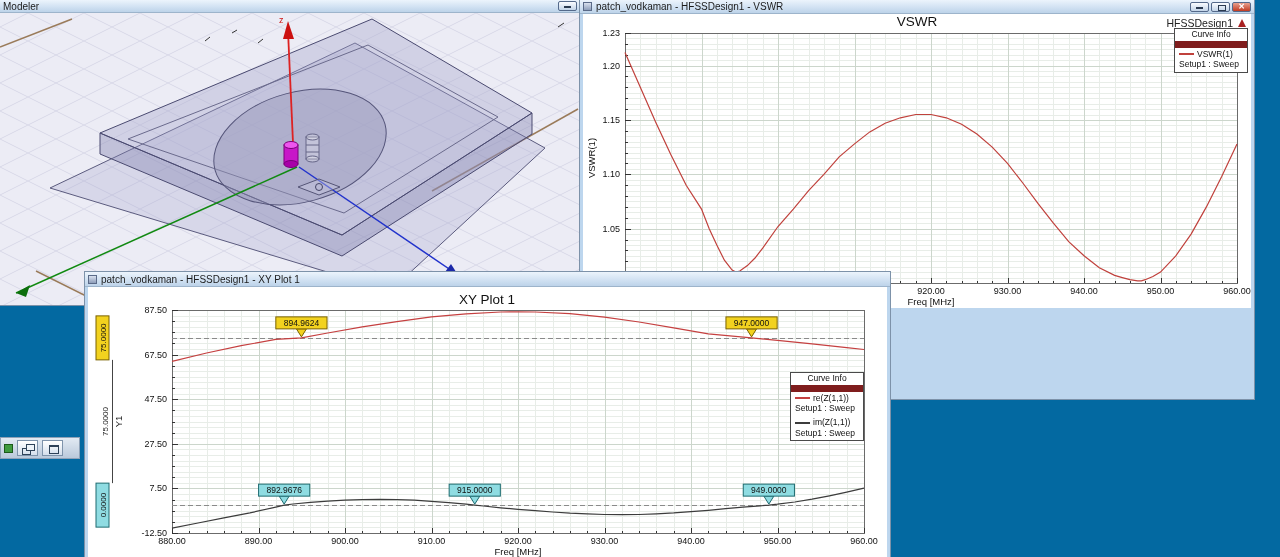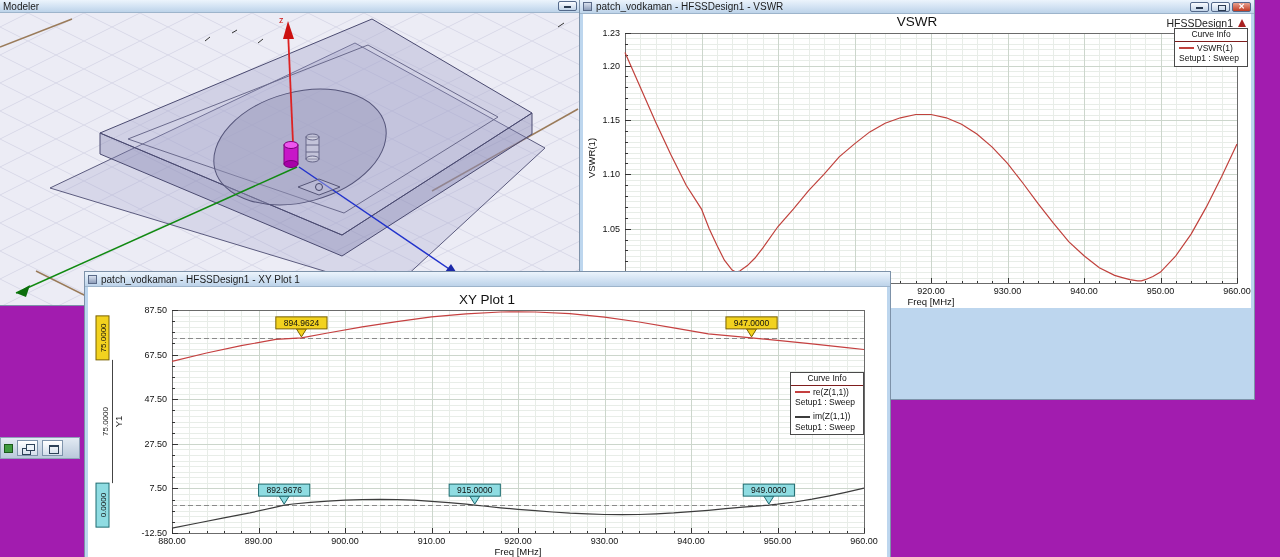--- a/index.html
+++ b/index.html
@@ -1,17 +1,17 @@
 <!DOCTYPE html>
 <html><head>
 <meta charset="utf-8">
 <style>
   html,body{margin:0;padding:0;background:#a9a9a9;}
   *{box-sizing:border-box;}
-  .screen{position:relative;width:1280px;height:557px;overflow:hidden;background:#a21caf;
+  .screen{position:relative;width:1280px;height:557px;overflow:hidden;background:#0369a1;
           font-family:"Liberation Sans",sans-serif;}
   .win{position:absolute;box-shadow:0 0 0 1px #7d92a9;}
   .tb{height:14px;background:linear-gradient(#ecf4fc,#d2e2f3 55%,#bdd3e9);display:flex;align-items:center;
       font-size:10px;color:#1c1c1c;padding:0 3px;border-bottom:1px solid #9db4cb;}
   .tb .ic{width:9px;height:9px;flex:0 0 auto;background:linear-gradient(#d8e0ee,#8e9eba);border:1px solid #5a6a88;margin-right:4px;}
   .tb .t{flex:1;white-space:nowrap;overflow:hidden;}
   .wbtns{display:flex;gap:2px;flex:0 0 auto;}
   .wb{width:19px;height:10px;border:1px solid #54698a;border-radius:2px;background:linear-gradient(#fafcff,#c2d4e8);position:relative;}
   .wb.min::after{content:'';position:absolute;left:5px;right:5px;bottom:2px;height:2px;background:#2a3a50;}
   .wb.rest::after{content:'';position:absolute;left:6px;top:2px;width:6px;height:4px;border:1px solid #2a3a50;}
@@ -21,21 +21,21 @@
   #modeler .tb{height:13px;}
   #vswr-win{left:580px;top:0;width:674px;height:399px;background:#bdd6ee;}
   #xy-win{left:85px;top:272px;width:805px;height:285px;background:#bdd6ee;}
   #xy-win .tb{height:15px;}
   .chart{position:relative;background:#fff;margin:0 3px 3px 3px;overflow:hidden;}
   #vswr-chart{width:668px;height:294px;}
   #xy-chart{width:799px;height:270px;}
   .chart svg{display:block;}
   .legend{position:absolute;background:#fff;border:1px solid #4a4a4a;font-size:8.5px;line-height:1.25;
           color:#111;z-index:5;min-width:74px;}
-  .legend .hd{border-bottom:1px solid #7f1d1d;padding:0 6px 1px;text-align:center;}
+  .legend .hd{border-bottom:7px solid #7f1d1d;padding:0 6px 1px;text-align:center;}
   .legend .en{padding:1px 4px 2px;text-align:left;white-space:nowrap;}
   .legend .sw{display:inline-block;width:15px;height:2px;vertical-align:middle;margin-right:3px;}
   #minbar{position:absolute;left:0;top:437px;width:80px;height:22px;background:linear-gradient(#e2eaf3,#bac9db);
           border:1px solid #8fa2b8;display:flex;align-items:center;gap:4px;padding:0 3px;z-index:2;}
   #minbar .appic{width:9px;height:9px;background:#3f9b3f;border:1px solid #1c5a1c;}
   .mb{width:21px;height:16px;background:linear-gradient(#ffffff,#d4dfec);border:1px solid #7e93ab;position:relative;}
   .mb.rest::before{content:'';position:absolute;left:4px;top:7px;width:7px;height:5px;border:1px solid #2e4258;}
   .mb.rest::after{content:'';position:absolute;left:8px;top:3px;width:7px;height:5px;border:1px solid #2e4258;background:#eef3f8;}
   .mb.max::before{content:'';position:absolute;left:6px;top:4px;width:8px;height:6px;border:1px solid #2e4258;border-top-width:2px;}
   text{font-family:"Liberation Sans",sans-serif;}

